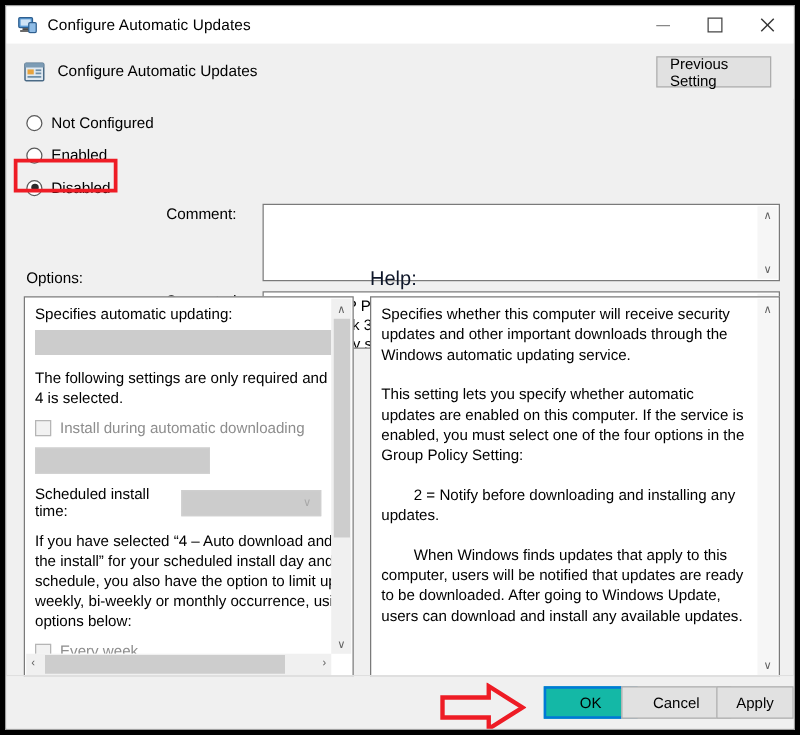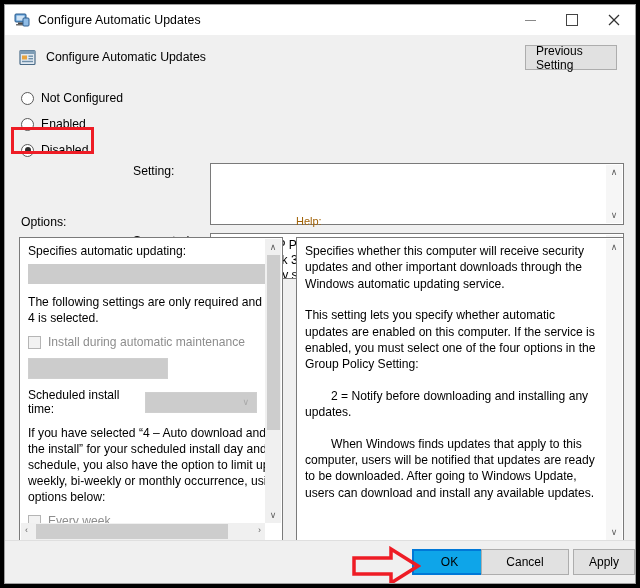--- a/index.html
+++ b/index.html
@@ -80,21 +80,21 @@
   #comment-field{left:205px;top:84px;width:414px;height:62px;}
   #supported-field{left:205px;top:154px;width:414px;height:46px;}
   .field-text{padding:4px 6px 0 6px;line-height:15px;}
   .vsb{
     position:absolute;right:1px;top:1px;bottom:1px;width:16px;background:#f6f6f6;
     display:flex;flex-direction:column;justify-content:space-between;align-items:center;
   }
   .vsb .ar{font-size:9px;color:#606060;line-height:1;padding:3px 0;}
   
   .lbl-options{position:absolute;left:16px;top:210px;font-size:12.2px;color:#000;}
-  .lbl-help{position:absolute;left:291px;top:210px;font-size:11px;color:#a16207;}
+  .lbl-help{position:absolute;left:291px;top:210px;font-size:16px;color:#0f172a;}
   .panel{
     position:absolute;background:#fff;border:1px solid #7a7a7a;box-sizing:border-box;
     overflow:hidden;
   }
   #options-panel{left:14px;top:232px;width:264px;height:305px;}
   #help-panel{left:291px;top:232px;width:328px;height:305px;}
   .opt-inner{position:absolute;left:0;top:0;right:17px;bottom:18px;overflow:hidden;padding:6px 8px 0 8px;box-sizing:border-box;}
   .opt-title{font-size:12.1px;color:#000;margin-bottom:6px;}
   .combo-flat{height:20px;background:#cccccc;margin-bottom:10px;width:244px;}
   .opt-note{font-size:12.1px;color:#000;line-height:16px;margin-bottom:9px;white-space:nowrap;}
@@ -129,23 +129,23 @@
   .help-inner{position:absolute;left:0;top:0;right:17px;bottom:0;padding:5px 8px 0 8px;box-sizing:border-box;overflow:hidden;}
   .help-p{font-size:12.1px;color:#000;line-height:16.4px;margin:0 0 15px 0;}
   .help-p.indent{text-indent:26px;}
   .help-scroll{position:absolute;right:1px;top:1px;width:16px;bottom:1px;background:#f6f6f6;}
   .help-scroll .ar{position:absolute;left:0;right:0;text-align:center;font-size:9px;color:#606060;}
   .help-scroll .ar.up{top:3px;} .help-scroll .ar.dn{bottom:3px;}
   
   .footer{position:absolute;left:0;right:0;bottom:0;height:42px;background:#f0f0f0;}
   .footer .btn{position:absolute;top:8px;height:26px;}
   #ok-button{
-    left:407px;width:75px;border:2px solid #0078d7;background:#0ea5e9;
-  }
-  #cancel-button{left:476px;width:88px;}
+    left:430px;width:75px;border:2px solid #0078d7;background:#14b8a6;
+  }
+  #cancel-button{left:492px;width:88px;}
   #apply-button{left:568px;width:62px;}
   .arrow-annot{position:absolute;left:346px;top:541px;width:70px;height:40px;}
   .sep-line{position:absolute;left:0;right:0;bottom:42px;height:1px;background:#dfdfdf;}
 </style>
 </head>
 <body>
 
 <div class="dialog">
 
   <div class="titlebar">
@@ -202,21 +202,21 @@
         <span class="radio-mark"></span>
         <span class="radio-label">Enabled</span>
       </div>
       <div class="radio-row checked">
         <span class="radio-mark"></span>
         <span class="radio-label">Disabled</span>
       </div>
     </div>
     <div class="redbox"></div>
 
-    <div class="lbl-comment">Setting:</div>
+    <div class="lbl-comment">Comment:</div>
     <div class="field" id="comment-field">
       <div class="field-text"></div>
       <div class="vsb">
         <div class="ar">∧</div>
         <div class="ar">∨</div>
       </div>
     </div>
 
     <div class="lbl-supported">Supported on:</div>
     <div class="field" id="supported-field">
@@ -237,21 +237,21 @@
   <div class="panel" id="options-panel">
     <div class="opt-inner">
       <div class="opt-title">Specifies automatic updating:</div>
       <div class="combo-flat"></div>
       <div class="opt-note">
         <div>The following settings are only required and applical</div>
         <div>4 is selected.</div>
       </div>
       <div class="chk-row">
         <span class="chk-box"></span>
-        <span class="chk-label">Install during automatic maintenance</span>
+        <span class="chk-label">Install during automatic downloading</span>
       </div>
       <div class="fld-row">
         <span class="combo-dis" id="scheduled-install-day-combo"></span>
       </div>
       <div class="fld-row">
         <span class="fld-label">Scheduled install time:</span>
         <span class="combo-dis" id="scheduled-install-time-combo">
           <span class="chev">∨</span>
         </span>
       </div>

